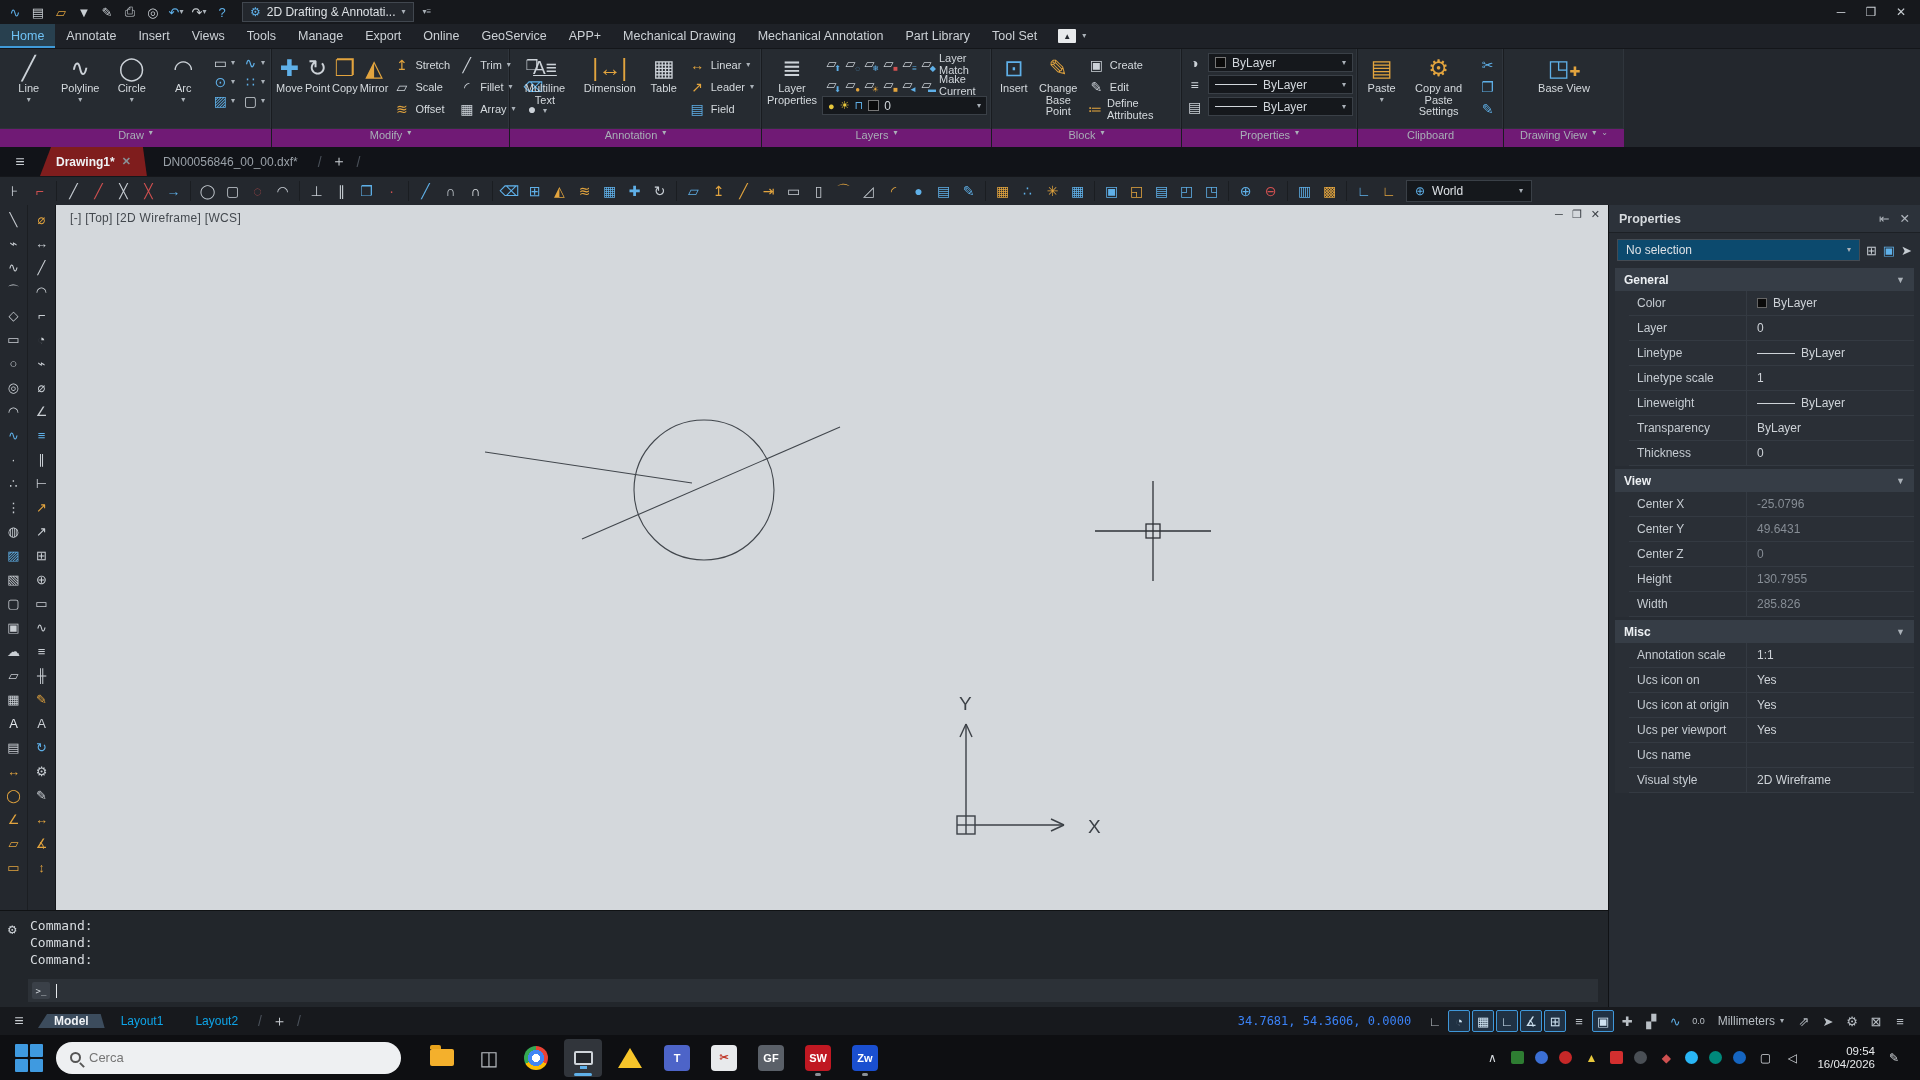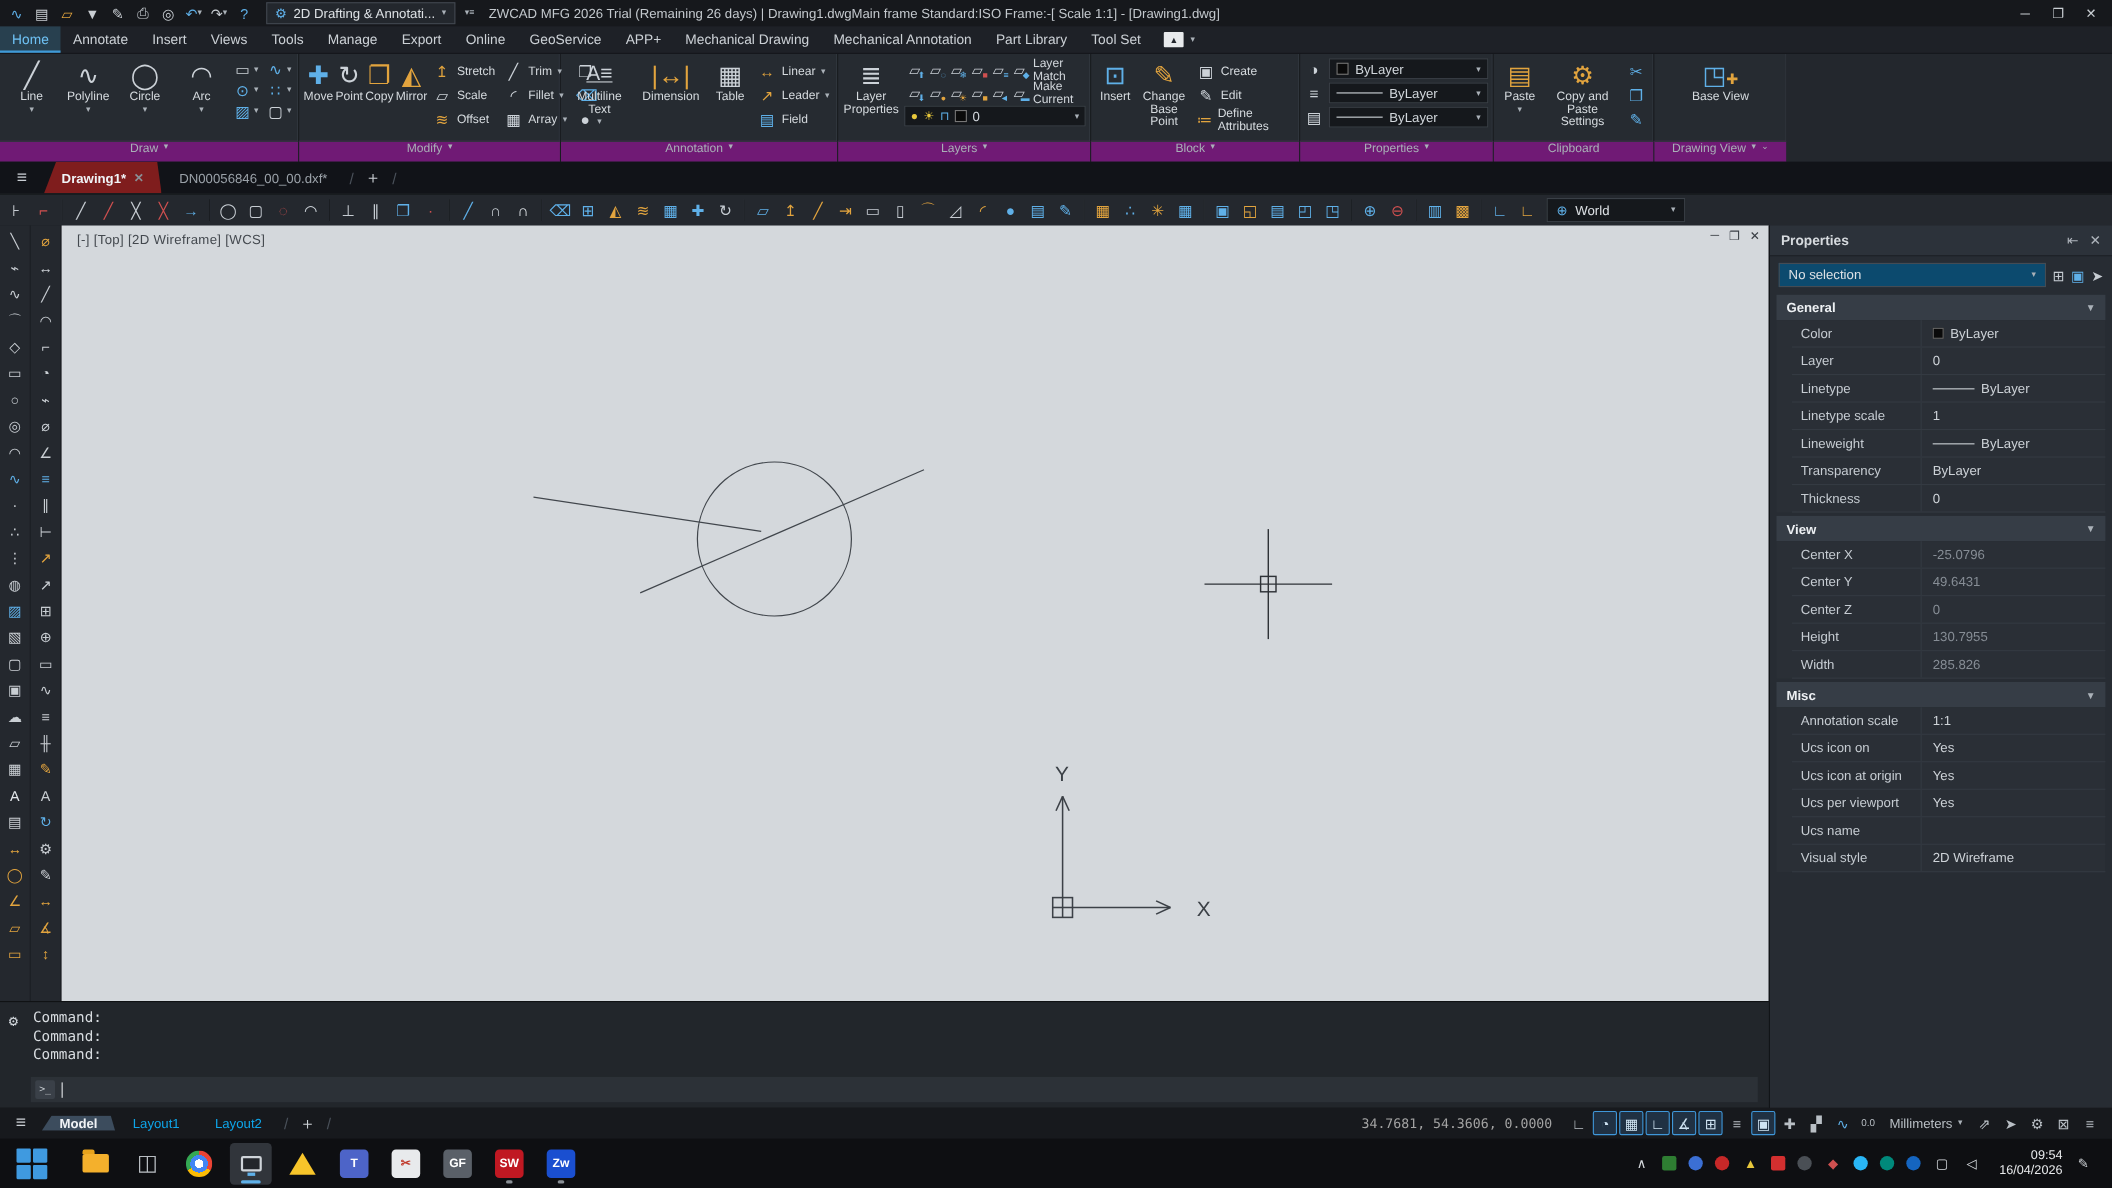--- a/index.html
+++ b/index.html
@@ -91,21 +91,21 @@
 #cmd-lines{position:absolute;left:30px;top:6px;font-size:13px;color:#d8dcE0;line-height:17px}
 #cmd-input{position:absolute;left:28px;bottom:5px;right:10px;height:23px;background:#2c3137;display:flex;align-items:center;padding:0 4px;gap:6px}
 .cmd-chip{width:18px;height:17px;background:#3a4048;color:#cfd4d9;font-size:9px;display:flex;align-items:center;justify-content:center;border-radius:2px}
 .caret{width:1px;height:14px;background:#e6e9ec}
 
 #statusrow{left:0;top:1007px;width:1920px;height:28px;background:#17191d;display:flex;align-items:stretch}
 #statusrow .burger{width:38px}
 .mtab{padding:0 16px;display:flex;align-items:center;color:#0ea5e9;font-size:12px}
 .mtab.active{background:#3c4c5d;color:#f0f3f6;font-weight:bold;clip-path:polygon(9px 0,calc(100% - 4px) 0,100% 100%,0 100%)}
 #status-right{margin-left:auto;display:flex;align-items:center;gap:2px;padding-right:8px}
-#coords{font-family:"DejaVu Sans Mono",monospace;font-size:12px;color:#a3a3a3;margin-right:10px}
+#coords{font-family:"DejaVu Sans Mono",monospace;font-size:12px;color:#3b82f6;margin-right:10px}
 .tg{width:22px;height:22px;display:flex;align-items:center;justify-content:center;font-size:13px;color:#b9bfc5;border:1px solid transparent;border-radius:2px;margin:0 1px}
 .tg.on{border-color:#3f97d9;background:#203143;color:#cfe3f2}
 .tg.txt{font-size:9px;width:auto;padding:0 3px}
 .units{display:flex;align-items:center;gap:5px;color:#b9bfc5;padding:0 6px;font-size:12px}
 
 #taskbar{left:0;top:1035px;width:1920px;height:45px;background:#0e0f12;display:flex;align-items:center;padding:0 12px}
 #start{width:34px;height:34px;display:grid;grid-template-columns:13px 13px;grid-template-rows:13px 13px;gap:2px;place-content:center}
 #start span{background:#3f9ae0;border-radius:1px}
 #searchpill{width:345px;height:32px;background:#eef0f2;border-radius:16px;display:flex;align-items:center;gap:8px;padding:0 14px;margin-left:10px}
 .mag{width:11px;height:11px;border:2px solid #555;border-radius:50%;position:relative}
@@ -166,21 +166,20 @@
       </div>
     <div class="qat">
         <span class="b">?</span>
       </div>
     <div class="ws-combo">
       <span class="b">⚙</span>
       <span>2D Drafting &amp; Annotati...</span>
       <span class="dd">▾</span>
     </div>
     <span class="dd">▾≡</span>
-    <span class="title-text">ZWCAD MFG 2026 Trial (Remaining 26 days) | Drawing1.dwgMain frame  Standard:ISO Frame:-[ Scale 1:1] - [Drawing1.dwg]</span>
     <div id="win-controls">
       <div class="qat">
           <span>─</span>
         </div>
       <div class="qat">
           <span>❐</span>
         </div>
       <div class="qat">
           <span>✕</span>
         </div>
@@ -1247,20 +1246,24 @@
     </div>
   </div>
 
   <div id="taskbar" class="abs">
     <div id="start">
         <span></span>
         <span></span>
         <span></span>
         <span></span>
       </div>
+    <div id="searchpill">
+      <span class="mag"></span>
+      <input placeholder="Cerca" style="">
+    </div>
     <div id="apps">
       <div class="tile">
           <span class="folder"></span>
         </div>
       <div class="tile">
           <span style="font-size:20px;color:#b8bdc2">◫</span>
         </div>
       <div class="tile">
           <span class="chrome-ic"></span>
         </div>

